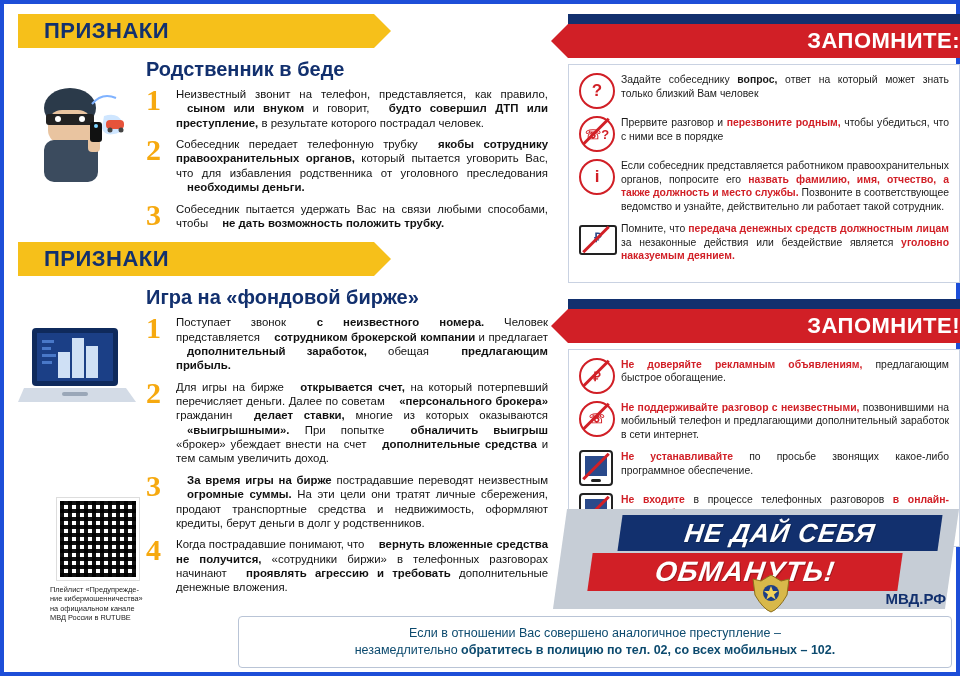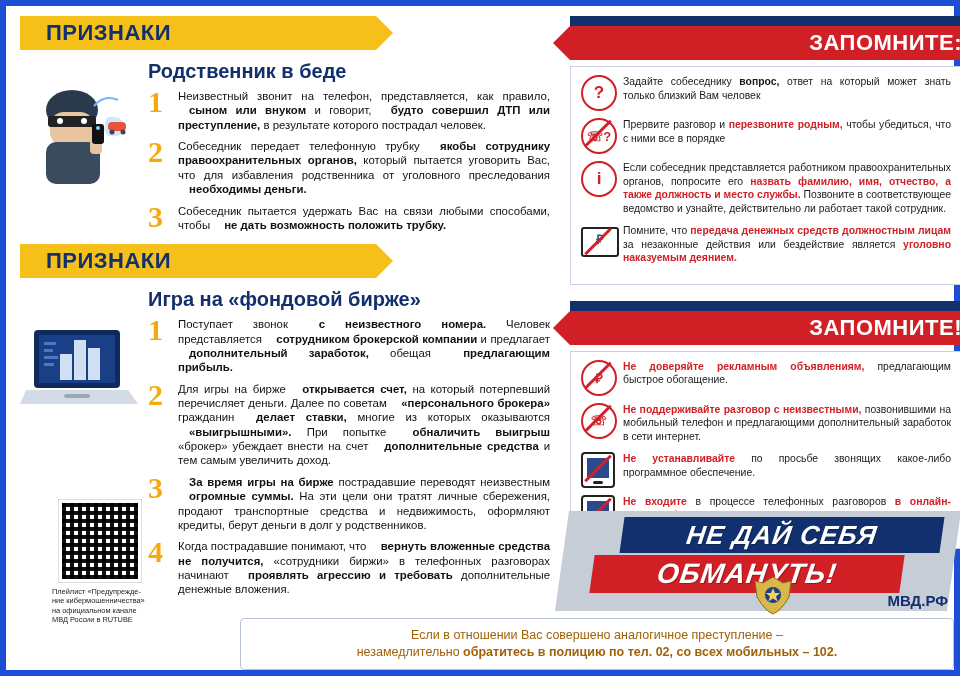--- a/index.html
+++ b/index.html
@@ -6,21 +6,21 @@
   body{
     width:960px;height:676px;overflow:hidden;
     background:#f2f2f0;
     font-family:"Liberation Sans", sans-serif;
     color:#1a1a1a;
   }
   .poster{
     position:relative;width:960px;height:676px;
     background:#ffffff;
     box-sizing:border-box;
-    border:6px solid #1d4ed8;
+    border:4px solid #1d4ed8;
   }
   
   .ribbon{
     position:relative;
     display:flex;align-items:center;
     height:34px;
     color:#fff;
     font-weight:bold;
     font-size:22px;
     letter-spacing:.5px;
@@ -183,21 +183,21 @@
     color:#12306e;font-weight:bold;font-size:15px;
   }
   .emblem{
     position:absolute;left:185px;bottom:-4px;width:52px;height:40px;
   }
   
   .note{
     position:absolute;left:234px;top:612px;width:714px;
     border:1px solid #b9c4d6;border-radius:4px;
     padding:8px 12px;box-sizing:border-box;
-    text-align:center;font-size:12.5px;line-height:1.35;color:#a16207;
+    text-align:center;font-size:12.5px;line-height:1.35;color:#0c4a6e;
   }
   .note b{font-weight:bold;}
 </style>
 </head>
 <body>
 
 <div class="poster">
 
   <div class="left">
 

